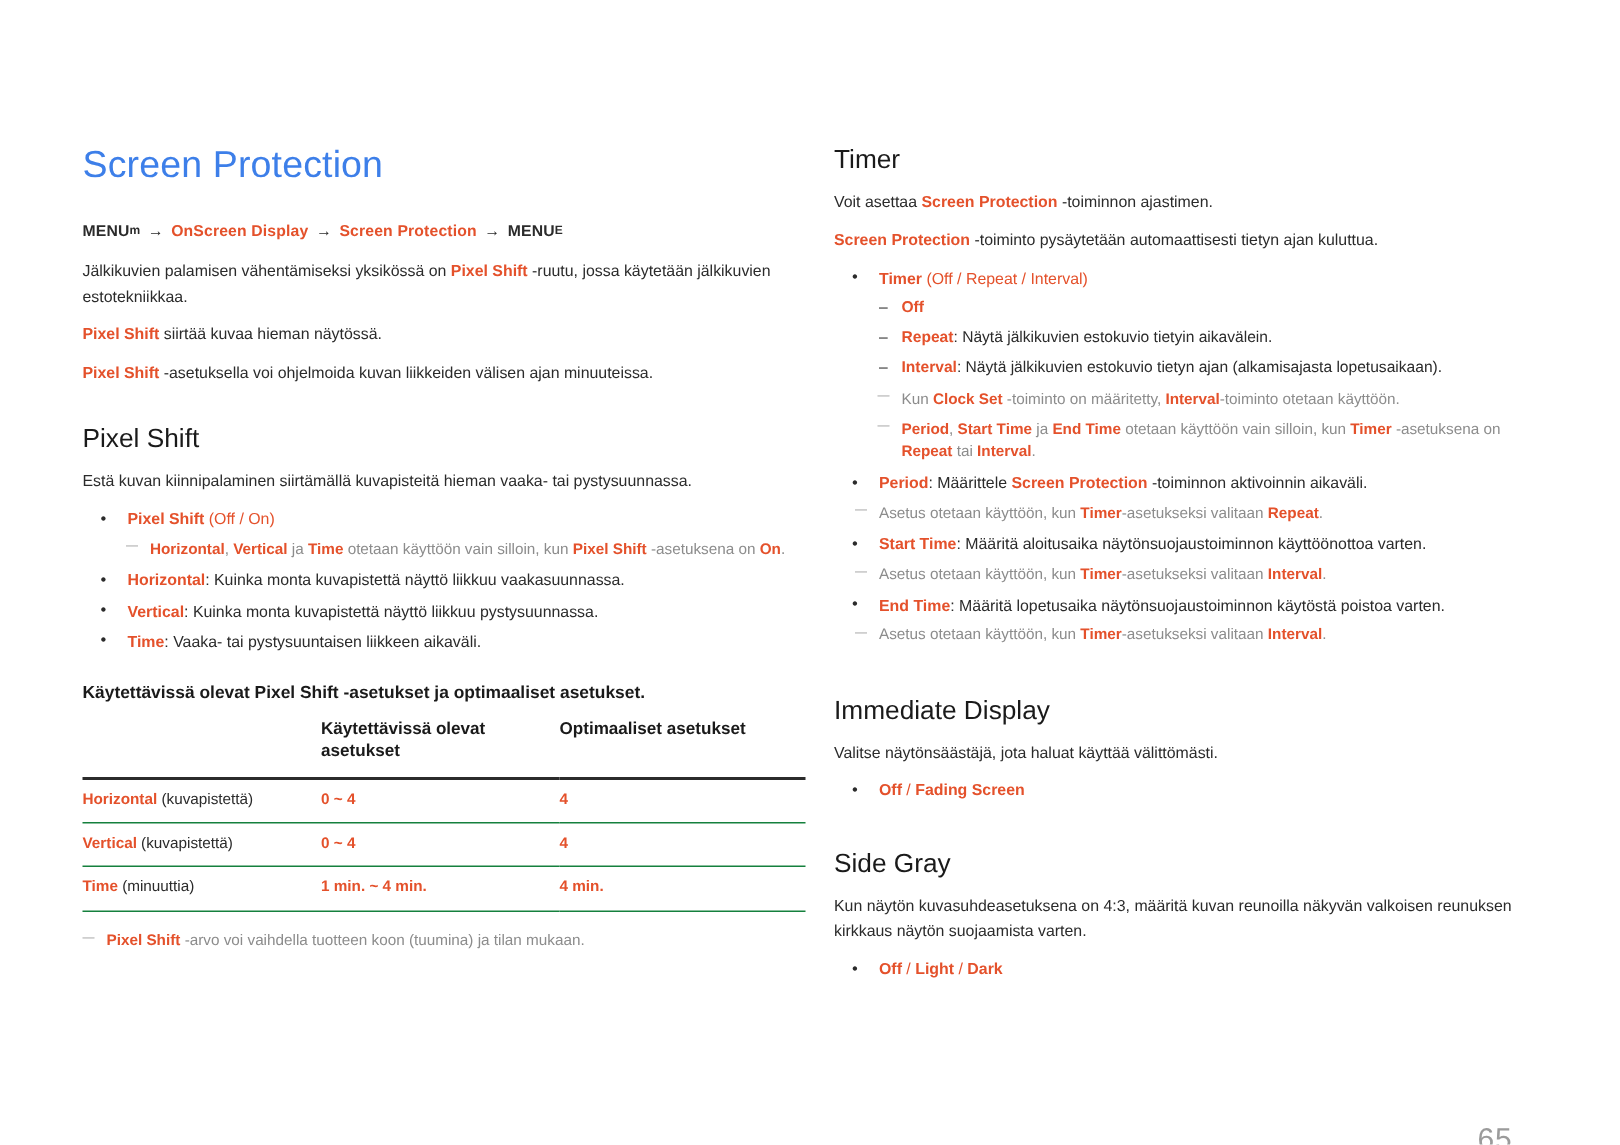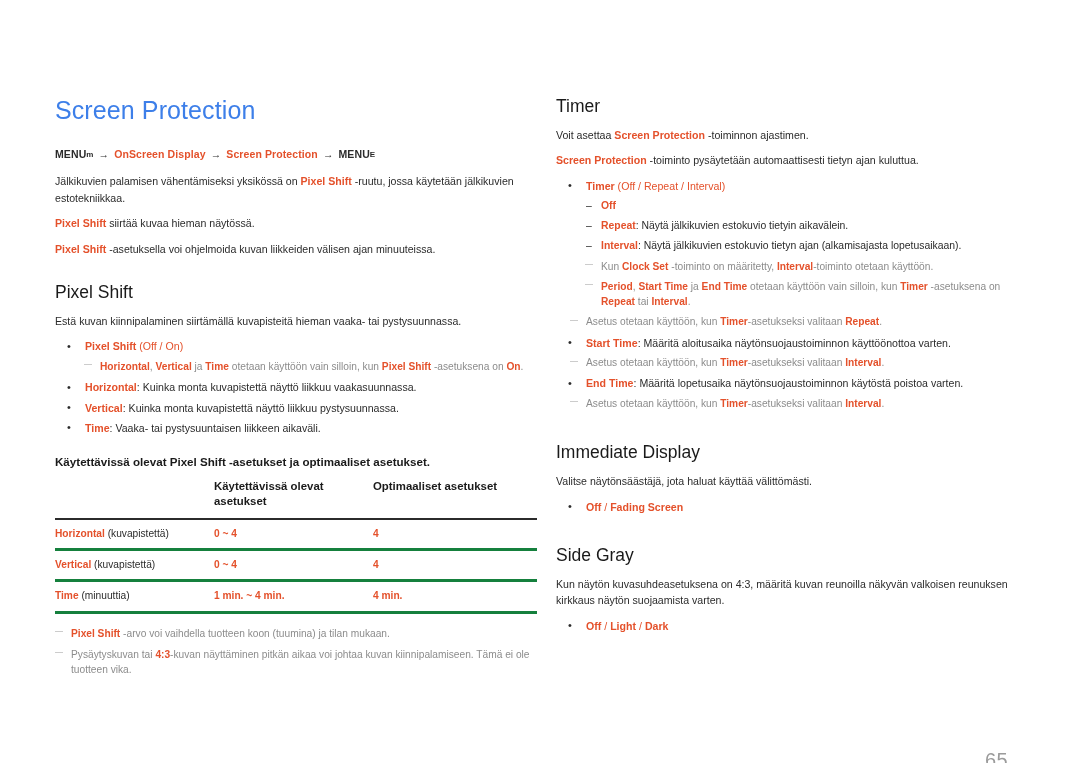--- a/index.html
+++ b/index.html
@@ -186,21 +186,21 @@
     color: #1a1a1a;
     padding: 2px 4px 9px 0;
     vertical-align: top;
     line-height: 1.32;
   }
   table.spec thead tr { border-bottom: 2.5px solid #2b2b2b; }
   table.spec td {
     font-size: 10.2px;
     padding: 7px 4px 7px 0;
     vertical-align: top;
-    border-bottom: 3px solid #15803d;
+    border-bottom: 1px solid #15803d;
     color: #2b2b2b;
     line-height: 1.4;
   }
   table.spec td.val { color: #e4512b; font-weight: bold; }
   .c0 { width: 155px; }
   .c1 { width: 155px; }
   .c2 { width: 160px; }
 
   .table-footnotes {
     list-style: none;
@@ -289,21 +289,20 @@
         <tr>
           <td><span class="hl-b">Time</span><span> (minuuttia)</span></td>
           <td class="val">1 min. ~ 4 min.</td>
           <td class="val">4 min.</td>
         </tr>
       </tbody>
     </table>
 
     <ul class="table-footnotes">
       <li class="note-flush"><span class="hl-b">Pixel Shift</span><span> -arvo voi vaihdella tuotteen koon (tuumina) ja tilan mukaan.</span></li>
-      <li class="note-flush"><span>Pysäytyskuvan tai </span><span class="hl-b">4:3</span><span>-kuvan näyttäminen pitkän aikaa voi johtaa kuvan kiinnipalamiseen. Tämä ei ole tuotteen vika.</span></li>
     </ul>
 
   </div>
 
   <div class="col-right">
 
     <h2 class="section-title">Timer</h2>
 
     <p class="body"><span>Voit asettaa </span><span class="hl-b">Screen Protection</span><span> -toiminnon ajastimen.</span></p>
 
@@ -315,20 +314,21 @@
       <li class="dash"><span class="hl-b">Off</span></li>
 
       <li class="dash"><span class="hl-b">Repeat</span><span>: Näytä jälkikuvien estokuvio tietyin aikavälein.</span></li>
 
       <li class="dash"><span class="hl-b">Interval</span><span>: Näytä jälkikuvien estokuvio tietyn ajan (alkamisajasta lopetusaikaan).</span></li>
 
       <li class="note-indent"><span>Kun </span><span class="hl-b">Clock Set</span><span> -toiminto on määritetty, </span><span class="hl-b">Interval</span><span>-toiminto otetaan käyttöön.</span></li>
 
       <li class="note-indent"><span class="hl-b">Period</span><span>, </span><span class="hl-b">Start Time</span><span> ja </span><span class="hl-b">End Time</span><span> otetaan käyttöön vain silloin, kun </span><span class="hl-b">Timer</span><span> -asetuksena on </span><span class="hl-b">Repeat</span><span> tai </span><span class="hl-b">Interval</span><span>.</span></li>
 
+      <li class="bullet"><span class="hl-b">Period</span><span>: Määrittele </span><span class="hl-b">Screen Protection</span><span> -toiminnon aktivoinnin aikaväli.</span></li>
 
       <li class="note"><span>Asetus otetaan käyttöön, kun </span><span class="hl-b">Timer</span><span>-asetukseksi valitaan </span><span class="hl-b">Repeat</span><span>.</span></li>
 
       <li class="bullet"><span class="hl-b">Start Time</span><span>: Määritä aloitusaika näytönsuojaustoiminnon käyttöönottoa varten.</span></li>
 
       <li class="note"><span>Asetus otetaan käyttöön, kun </span><span class="hl-b">Timer</span><span>-asetukseksi valitaan </span><span class="hl-b">Interval</span><span>.</span></li>
 
       <li class="bullet"><span class="hl-b">End Time</span><span>: Määritä lopetusaika näytönsuojaustoiminnon käytöstä poistoa varten.</span></li>
 
       <li class="note"><span>Asetus otetaan käyttöön, kun </span><span class="hl-b">Timer</span><span>-asetukseksi valitaan </span><span class="hl-b">Interval</span><span>.</span></li>

